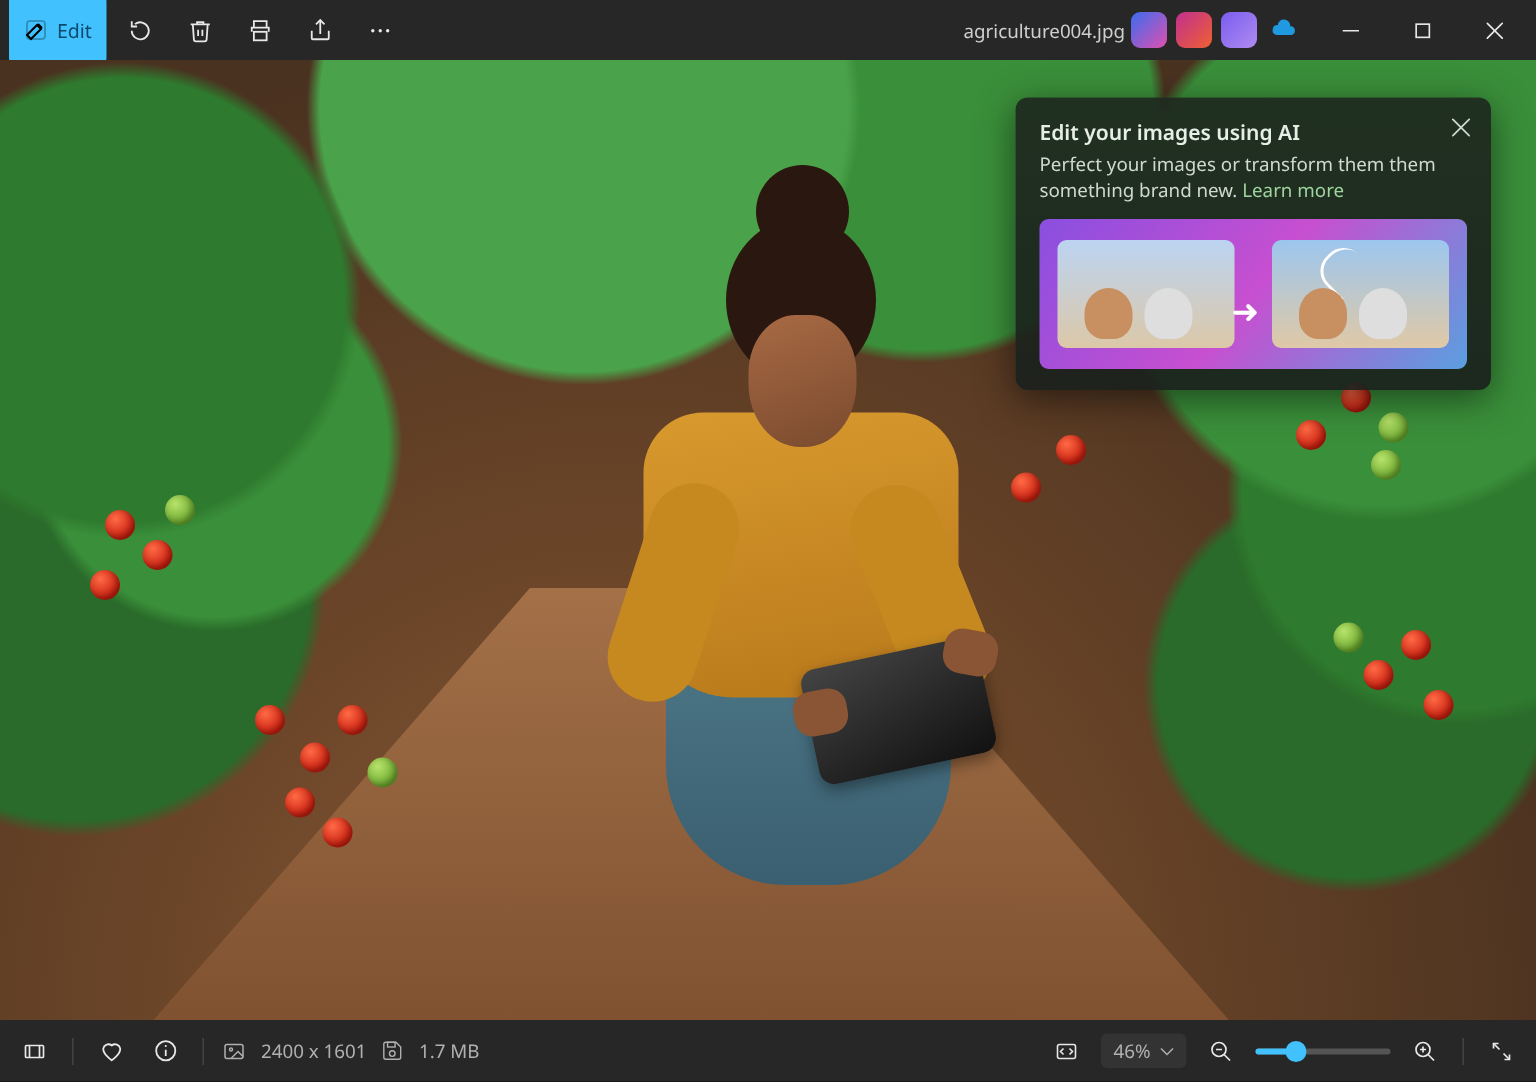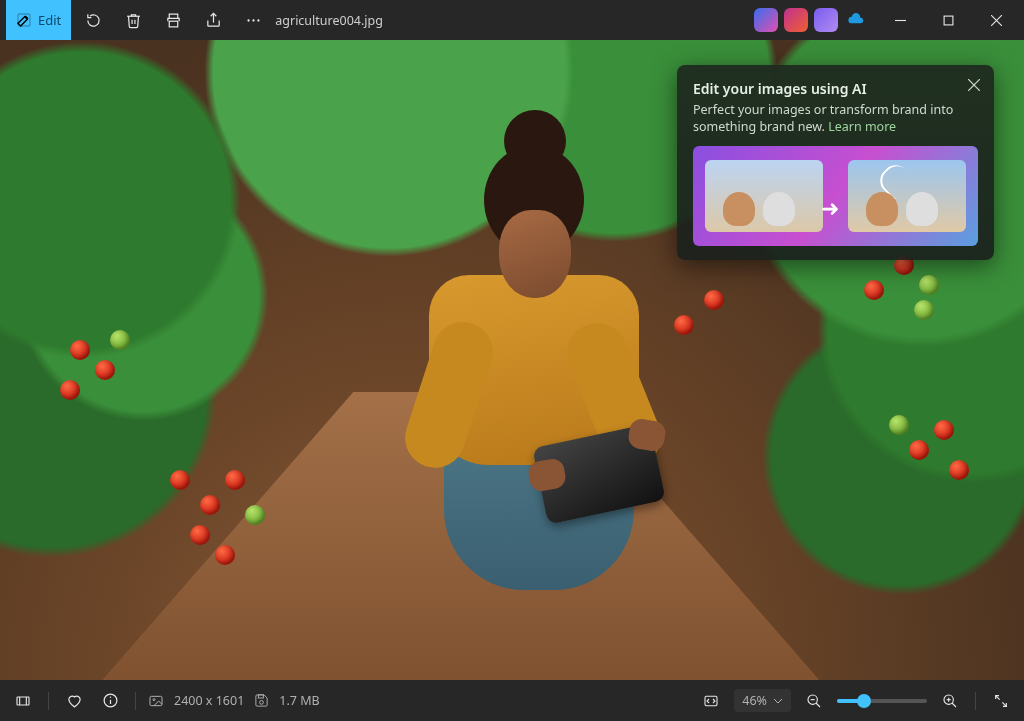--- a/index.html
+++ b/index.html
@@ -7,21 +7,21 @@
     --bar:#272727;
     --text:#e8e8e8;
     --muted:#b0b0b0;
     --accent:#41c2ff;
     --btn:#3a3a3a;
   }
   html,body{margin:0;padding:0;width:1024px;height:721px;background:var(--bg);font-family:"Segoe UI",system-ui,sans-serif;color:var(--text);overflow:hidden}
   .titlebar{height:40px;background:var(--bar);display:flex;align-items:center;padding:0 6px;gap:4px}
   .edit-btn{display:flex;align-items:center;gap:6px;background:var(--accent);color:#0c4a6e;border-radius:4px;padding:14px 10px;font-size:13px;font-weight:400;cursor:pointer}
   .iconbtn{width:36px;height:32px;display:flex;align-items:center;justify-content:center;border-radius:4px;cursor:pointer;color:var(--text)}
-  .title-center{flex:1;text-align:left;font-size:12.5px;color:#cfcfcf}
+  .title-center{flex:1;text-align:right;font-size:12.5px;color:#cfcfcf}
   .app-pills{display:flex;gap:6px;margin-right:6px}
   .pill{width:24px;height:24px;border-radius:6px;display:flex;align-items:center;justify-content:center}
   .winctl{width:44px;height:32px;display:flex;align-items:center;justify-content:center;cursor:pointer}
   .viewport{position:relative;height:640px;background:#000}
   
   .photo{position:absolute;inset:0;overflow:hidden}
   .soil{position:absolute;inset:0;background:
       radial-gradient(circle at 40% 100%, #8a5a3a 0%, #6b4528 35%, #4a3220 75%);
   }
   .path{position:absolute;left:10%;right:20%;top:55%;bottom:0;
@@ -205,21 +205,21 @@
 
   <div class="tip">
     <div class="x">
       <svg width="12" height="12" viewBox="0 0 10 10" stroke="currentColor">
           <line x1="0" y1="0" x2="10" y2="10"></line>
           <line x1="10" y1="0" x2="0" y2="10"></line>
         </svg>
     </div>
     <h3>Edit your images using AI</h3>
     <p>
-      <span>Perfect your images or transform brand into something brand new. </span><a>Learn more</a>
+      <span>Perfect your images or transform them them something brand new. </span><a>Learn more</a>
     </p>
     <div class="tip-img">
       <div class="mini a">
           <div class="dog" style="left:18px"></div>
           <div class="dog d2" style="left:58px"></div>
         </div>
       <div class="arrow">➜</div>
       <div class="mini b">
           <div class="heart"></div>
           <div class="dog" style="left:18px"></div>

